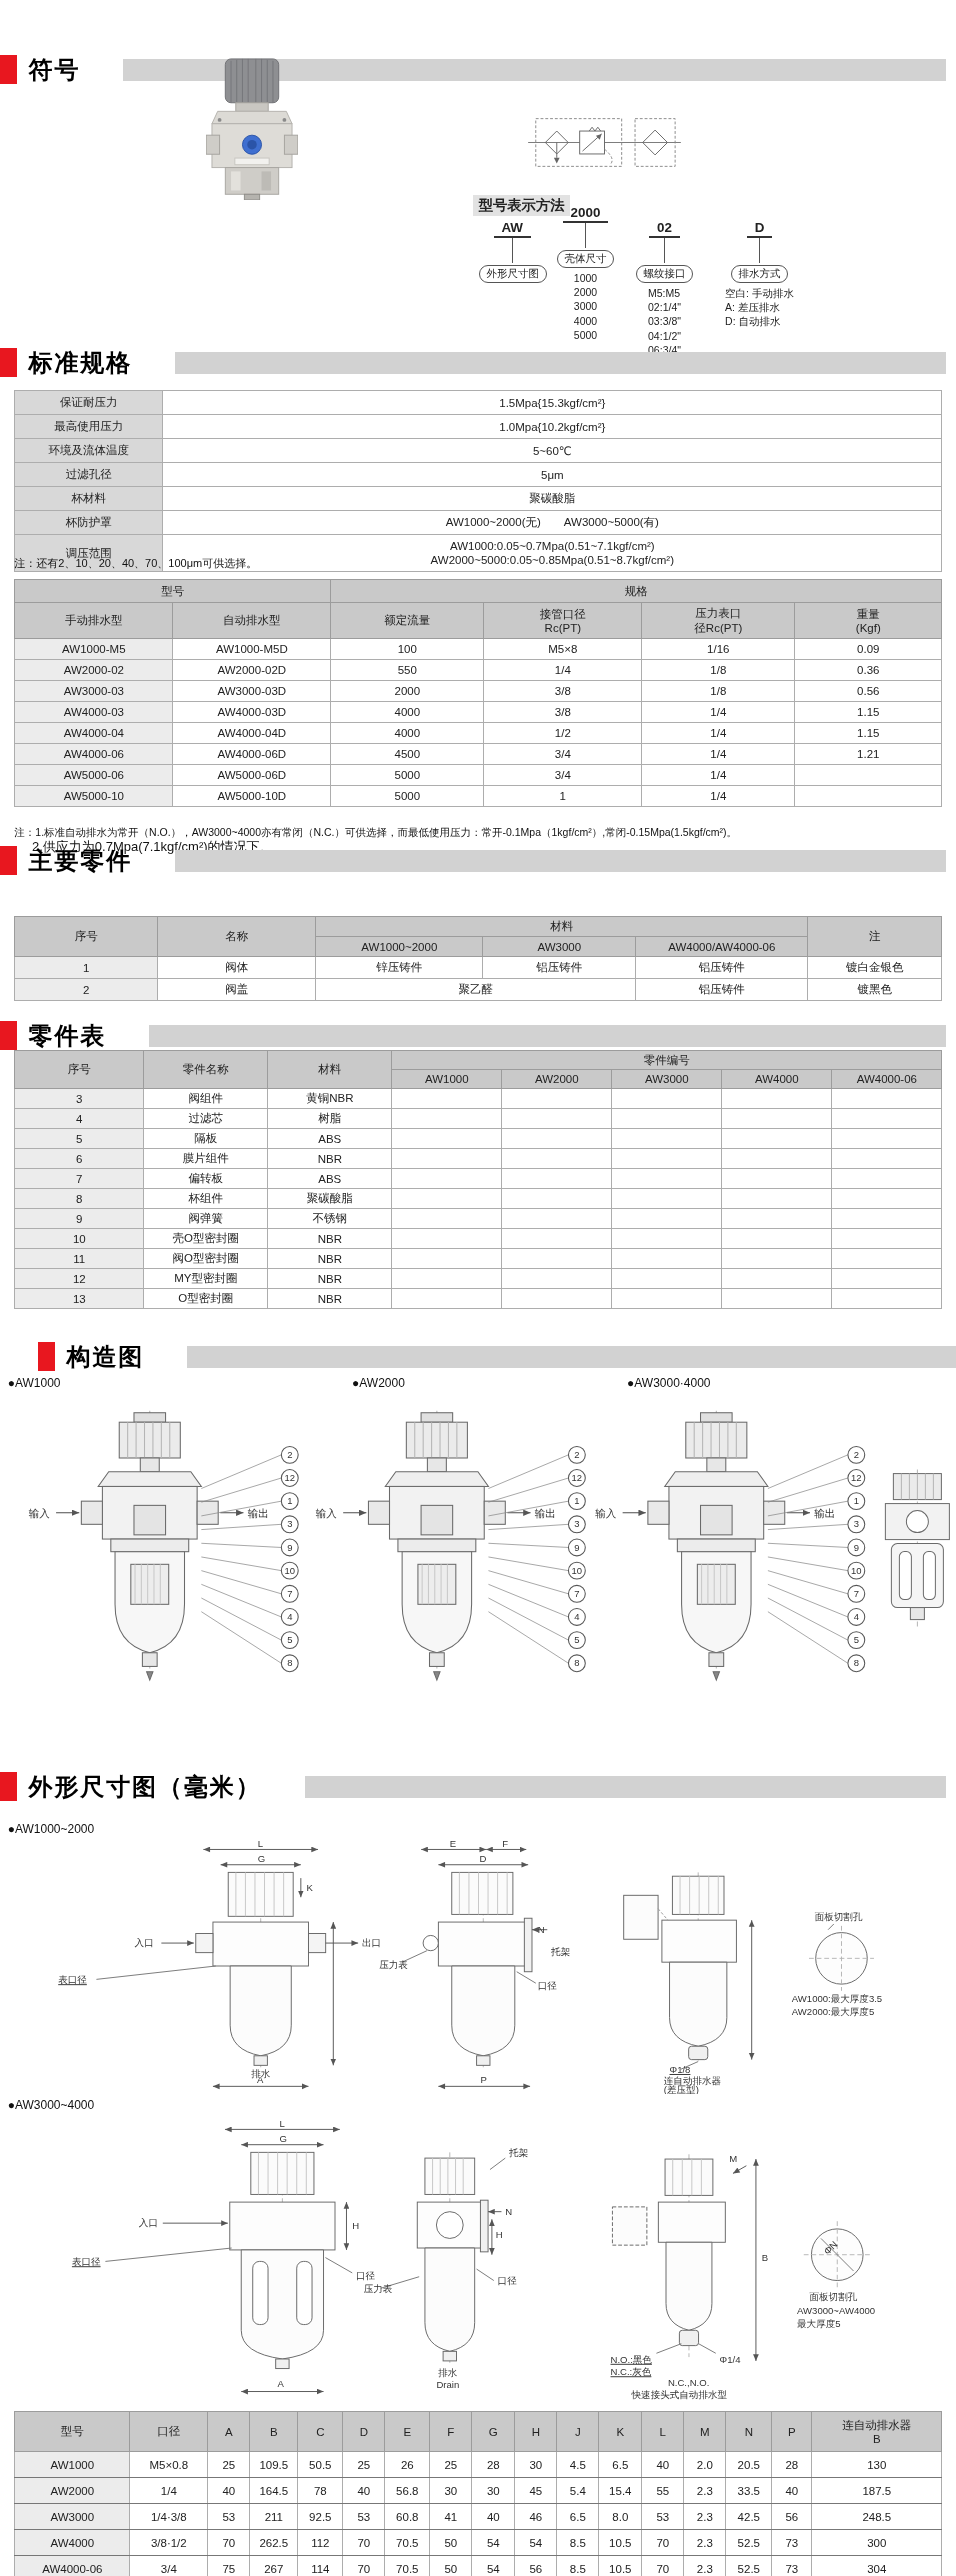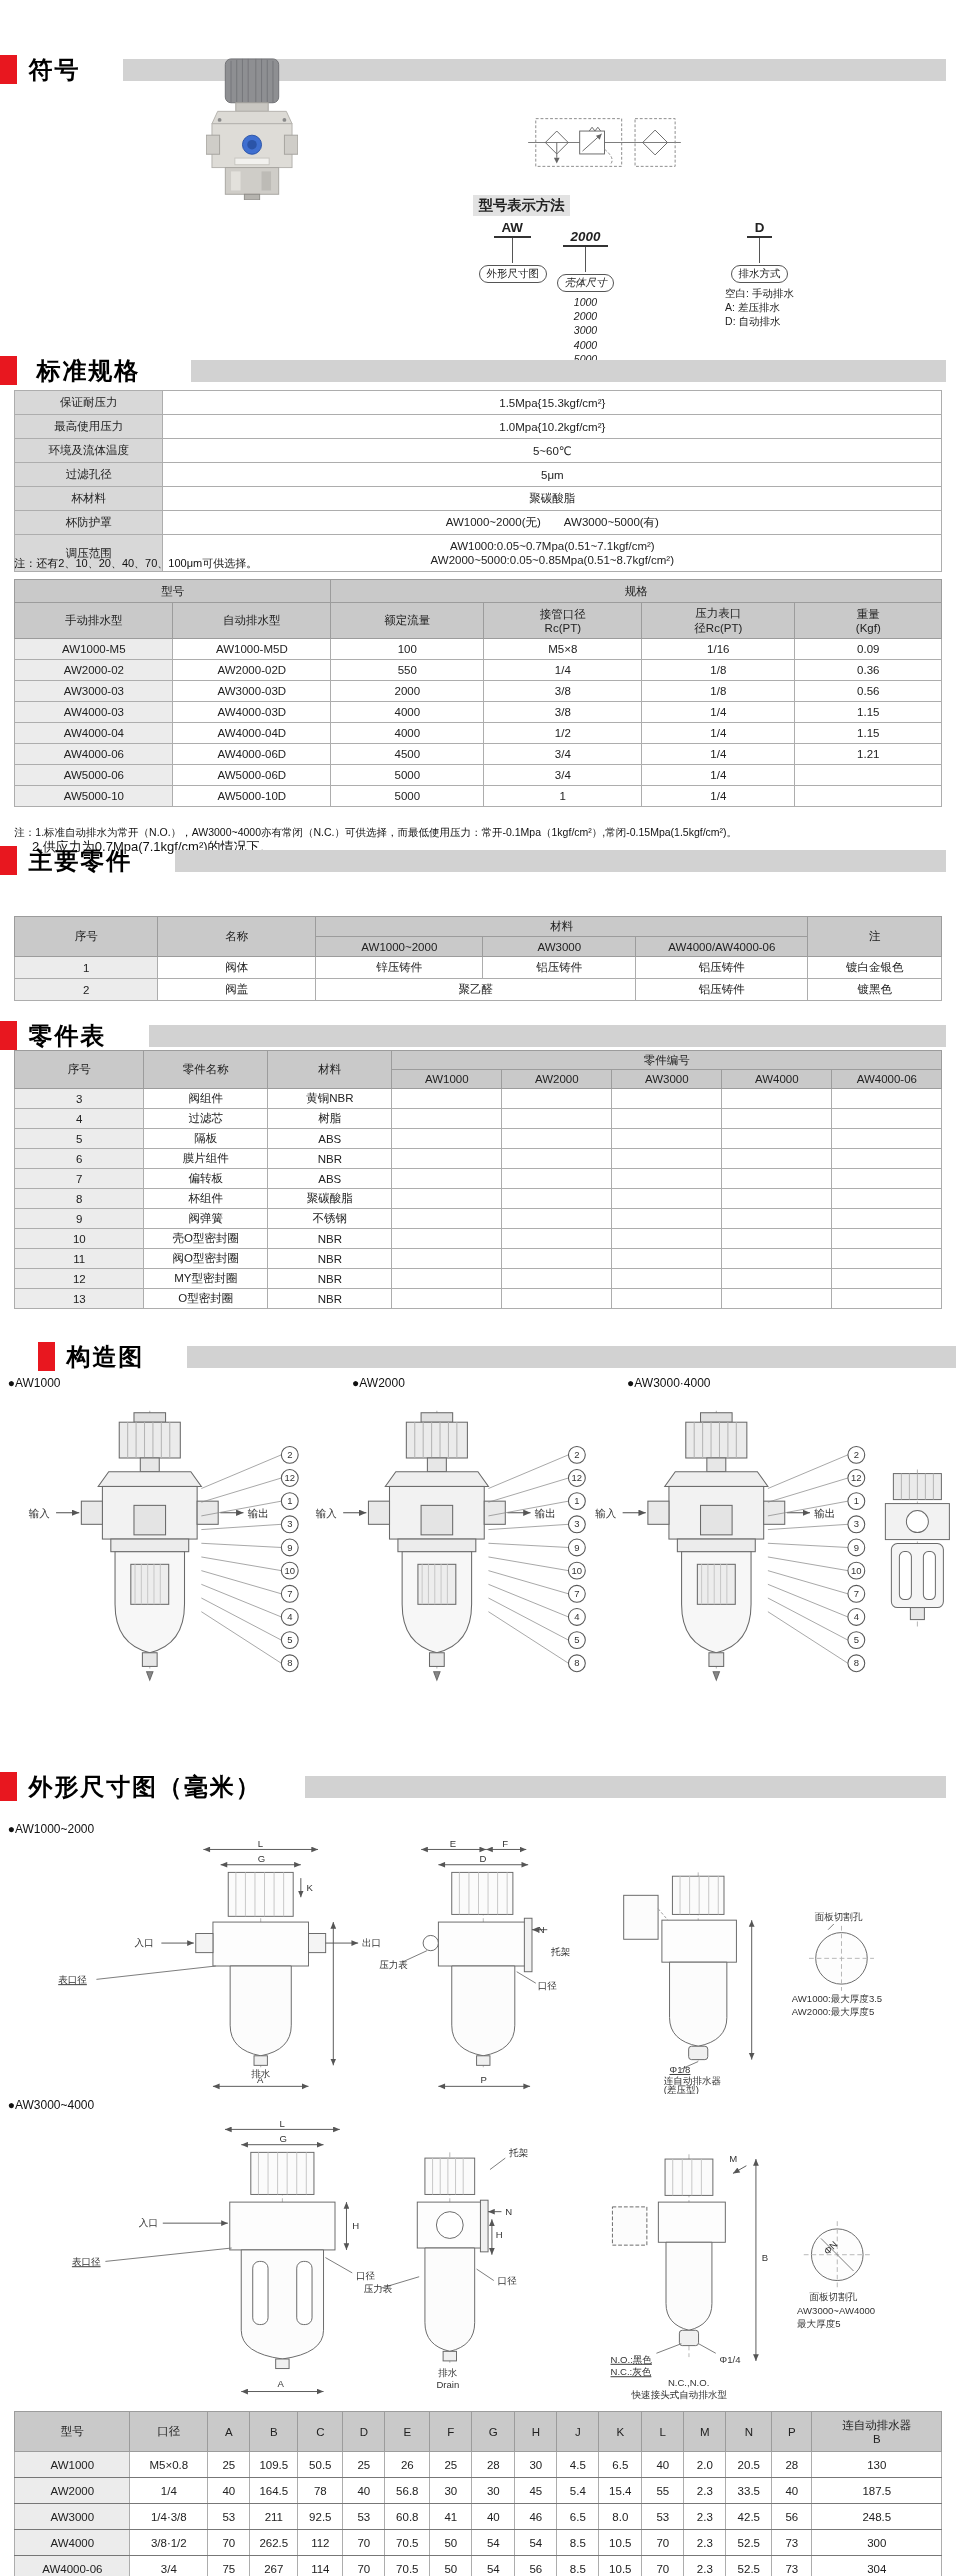--- a/index.html
+++ b/index.html
@@ -82,35 +82,41 @@
   <polygon points="133,20 146,33 133,46 120,33" fill="none" stroke="#666"></polygon>
 </svg>
 
 <div class="abs" style="left:473px;top:195px;width:344px;height:172px;">
   <div class="mc-title">型号表示方法</div>
   <div class="mc-col" style="left:5.7px;top:23px;width:67px;">
     <div class="mc-code">AW</div>
     <div class="mc-stem"></div>
     <div class="mc-pill">外形尺寸图</div>
   </div>
-  <div class="mc-col" style="left:77px;top:32px;width:71px;font-style:italic;">
+  <div class="mc-col" style="left:77px;top:8px;width:71px;">
     <div class="mc-code">2000</div>
     <div class="mc-stem"></div>
     <div class="mc-pill">壳体尺寸</div>
     <div class="mc-opts"><div>1000</div><div>2000</div><div>3000</div><div>4000</div><div>5000</div></div>
+  </div>
+  <div class="mc-col" style="left:153px;top:23px;width:77px;">
+    <div class="mc-code">02</div>
+    <div class="mc-stem"></div>
+    <div class="mc-pill">螺纹接口</div>
+    <div class="mc-opts"><div>M5:M5</div><div>02:1/4"</div><div>03:3/8"</div><div>04:1/2"</div><div>06:3/4"</div><div>10:1"</div></div>
   </div>
   <div class="mc-col" style="left:234px;top:23px;width:105px;">
     <div class="mc-code">D</div>
     <div class="mc-stem"></div>
     <div class="mc-pill">排水方式</div>
     <div class="mc-opts"><div>空白: 手动排水</div><div>A: 差压排水</div><div>D: 自动排水</div></div>
   </div>
 </div>
 
-<div class="sec" style="top:356px;gap:8px;">
+<div class="sec" style="top:348px;">
   <div class="redblk"></div>
   <div class="sectitle">标准规格</div>
   <div class="secbar"></div>
 </div>
 
 <table class="abs spec-table" style="left:14.3px;top:390px;width:928px;">
   <colgroup>
       <col style="width:148px">
       <col>
     </colgroup>

